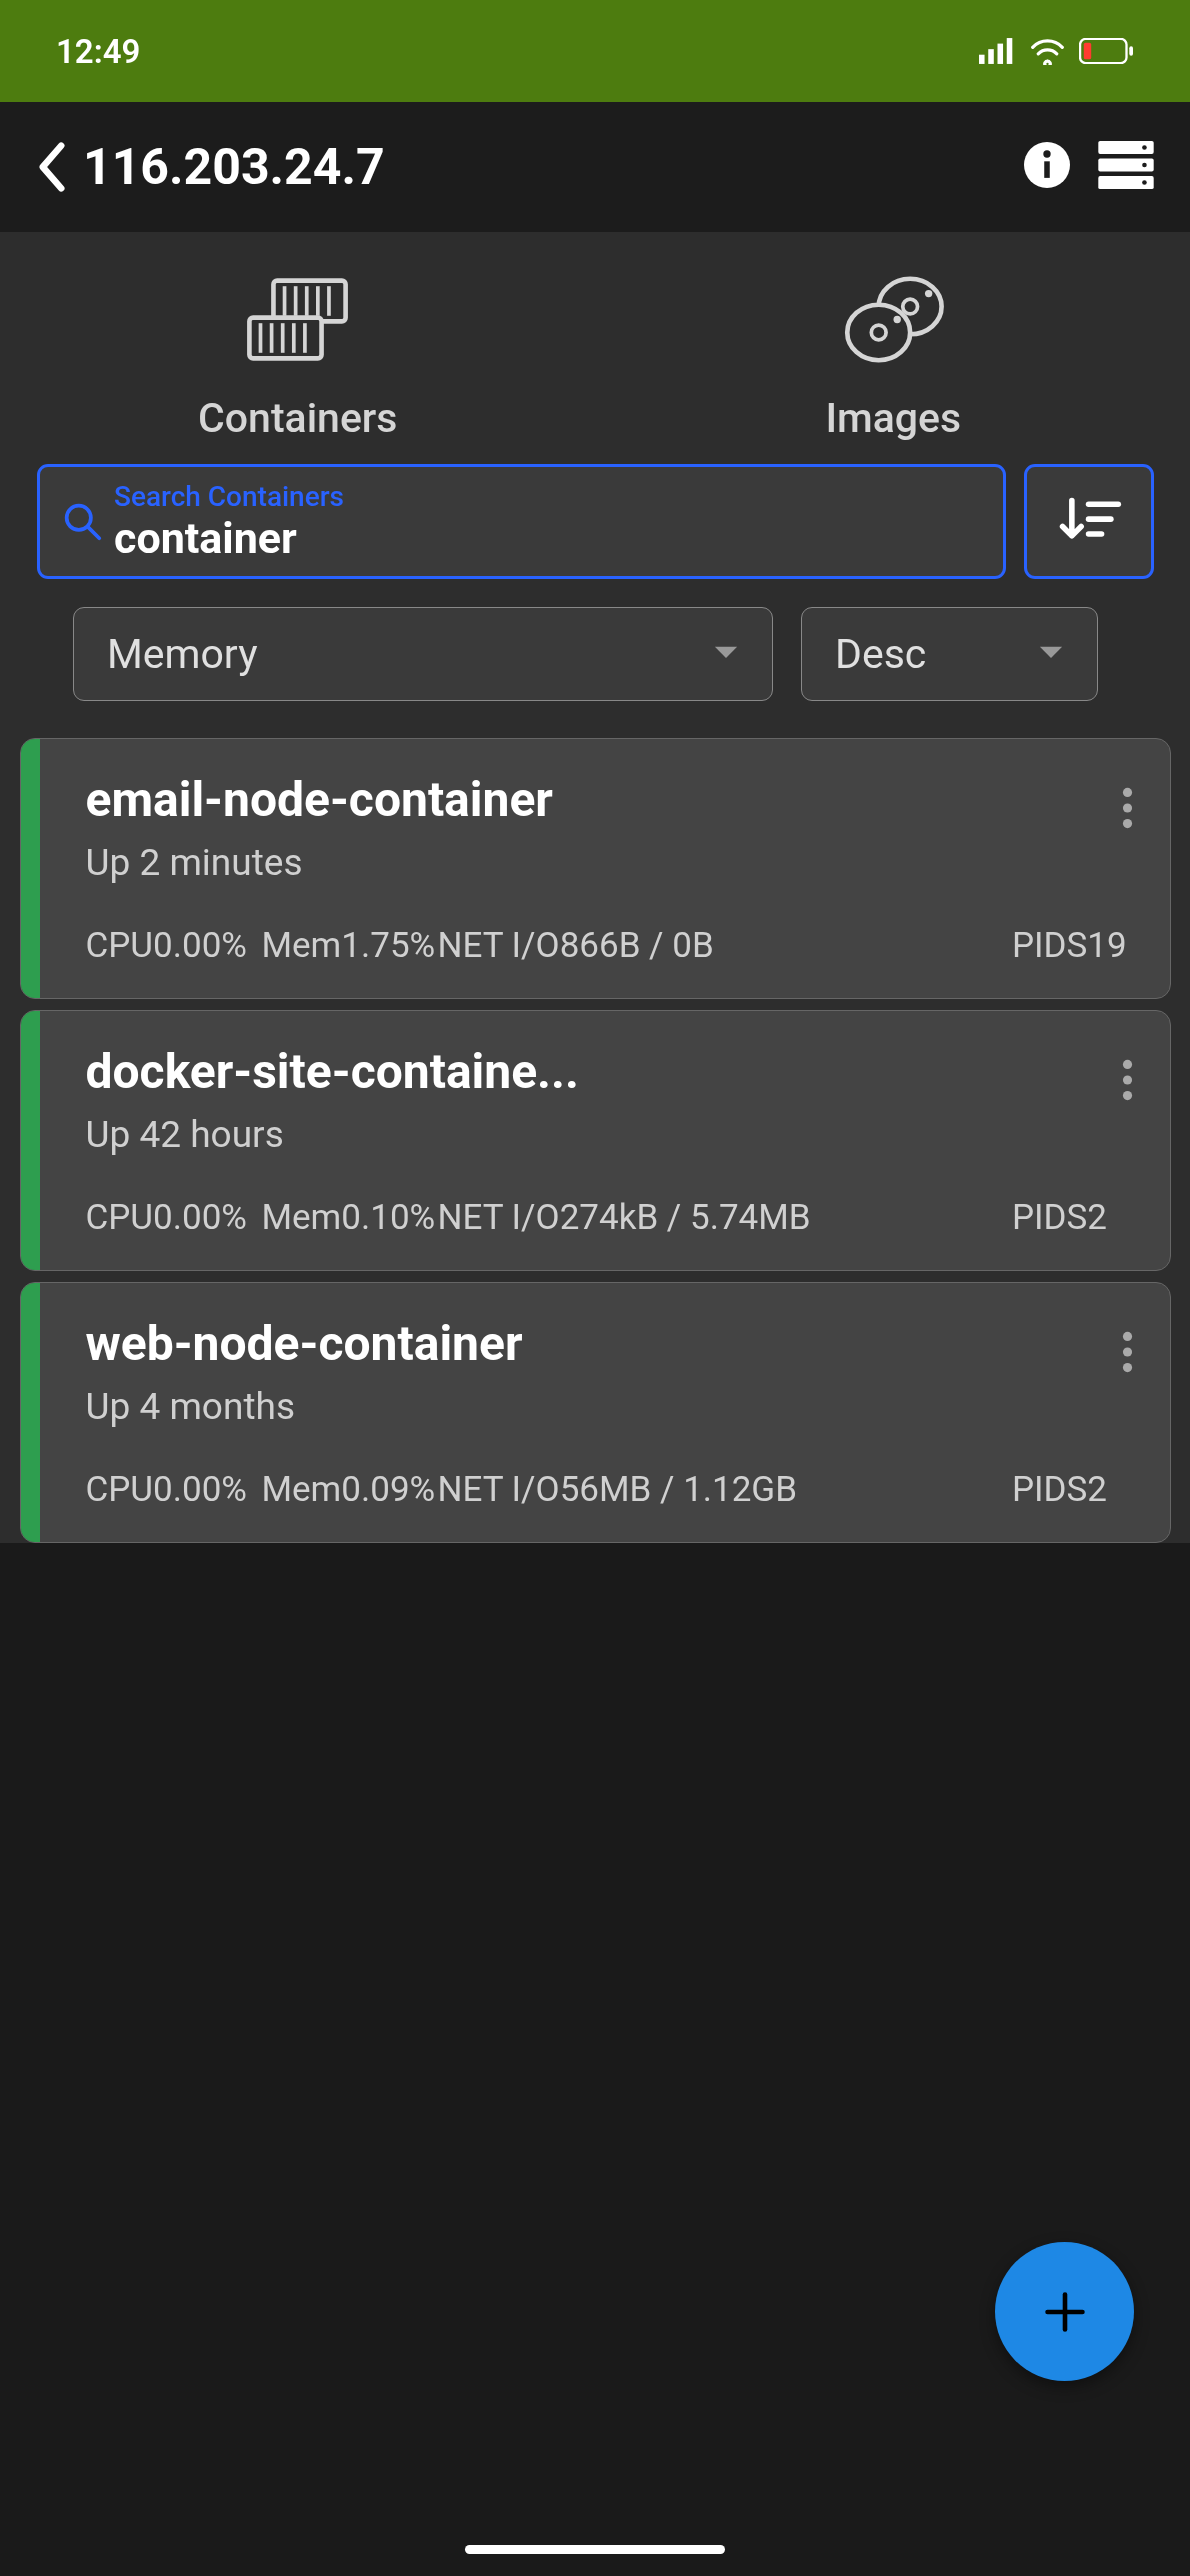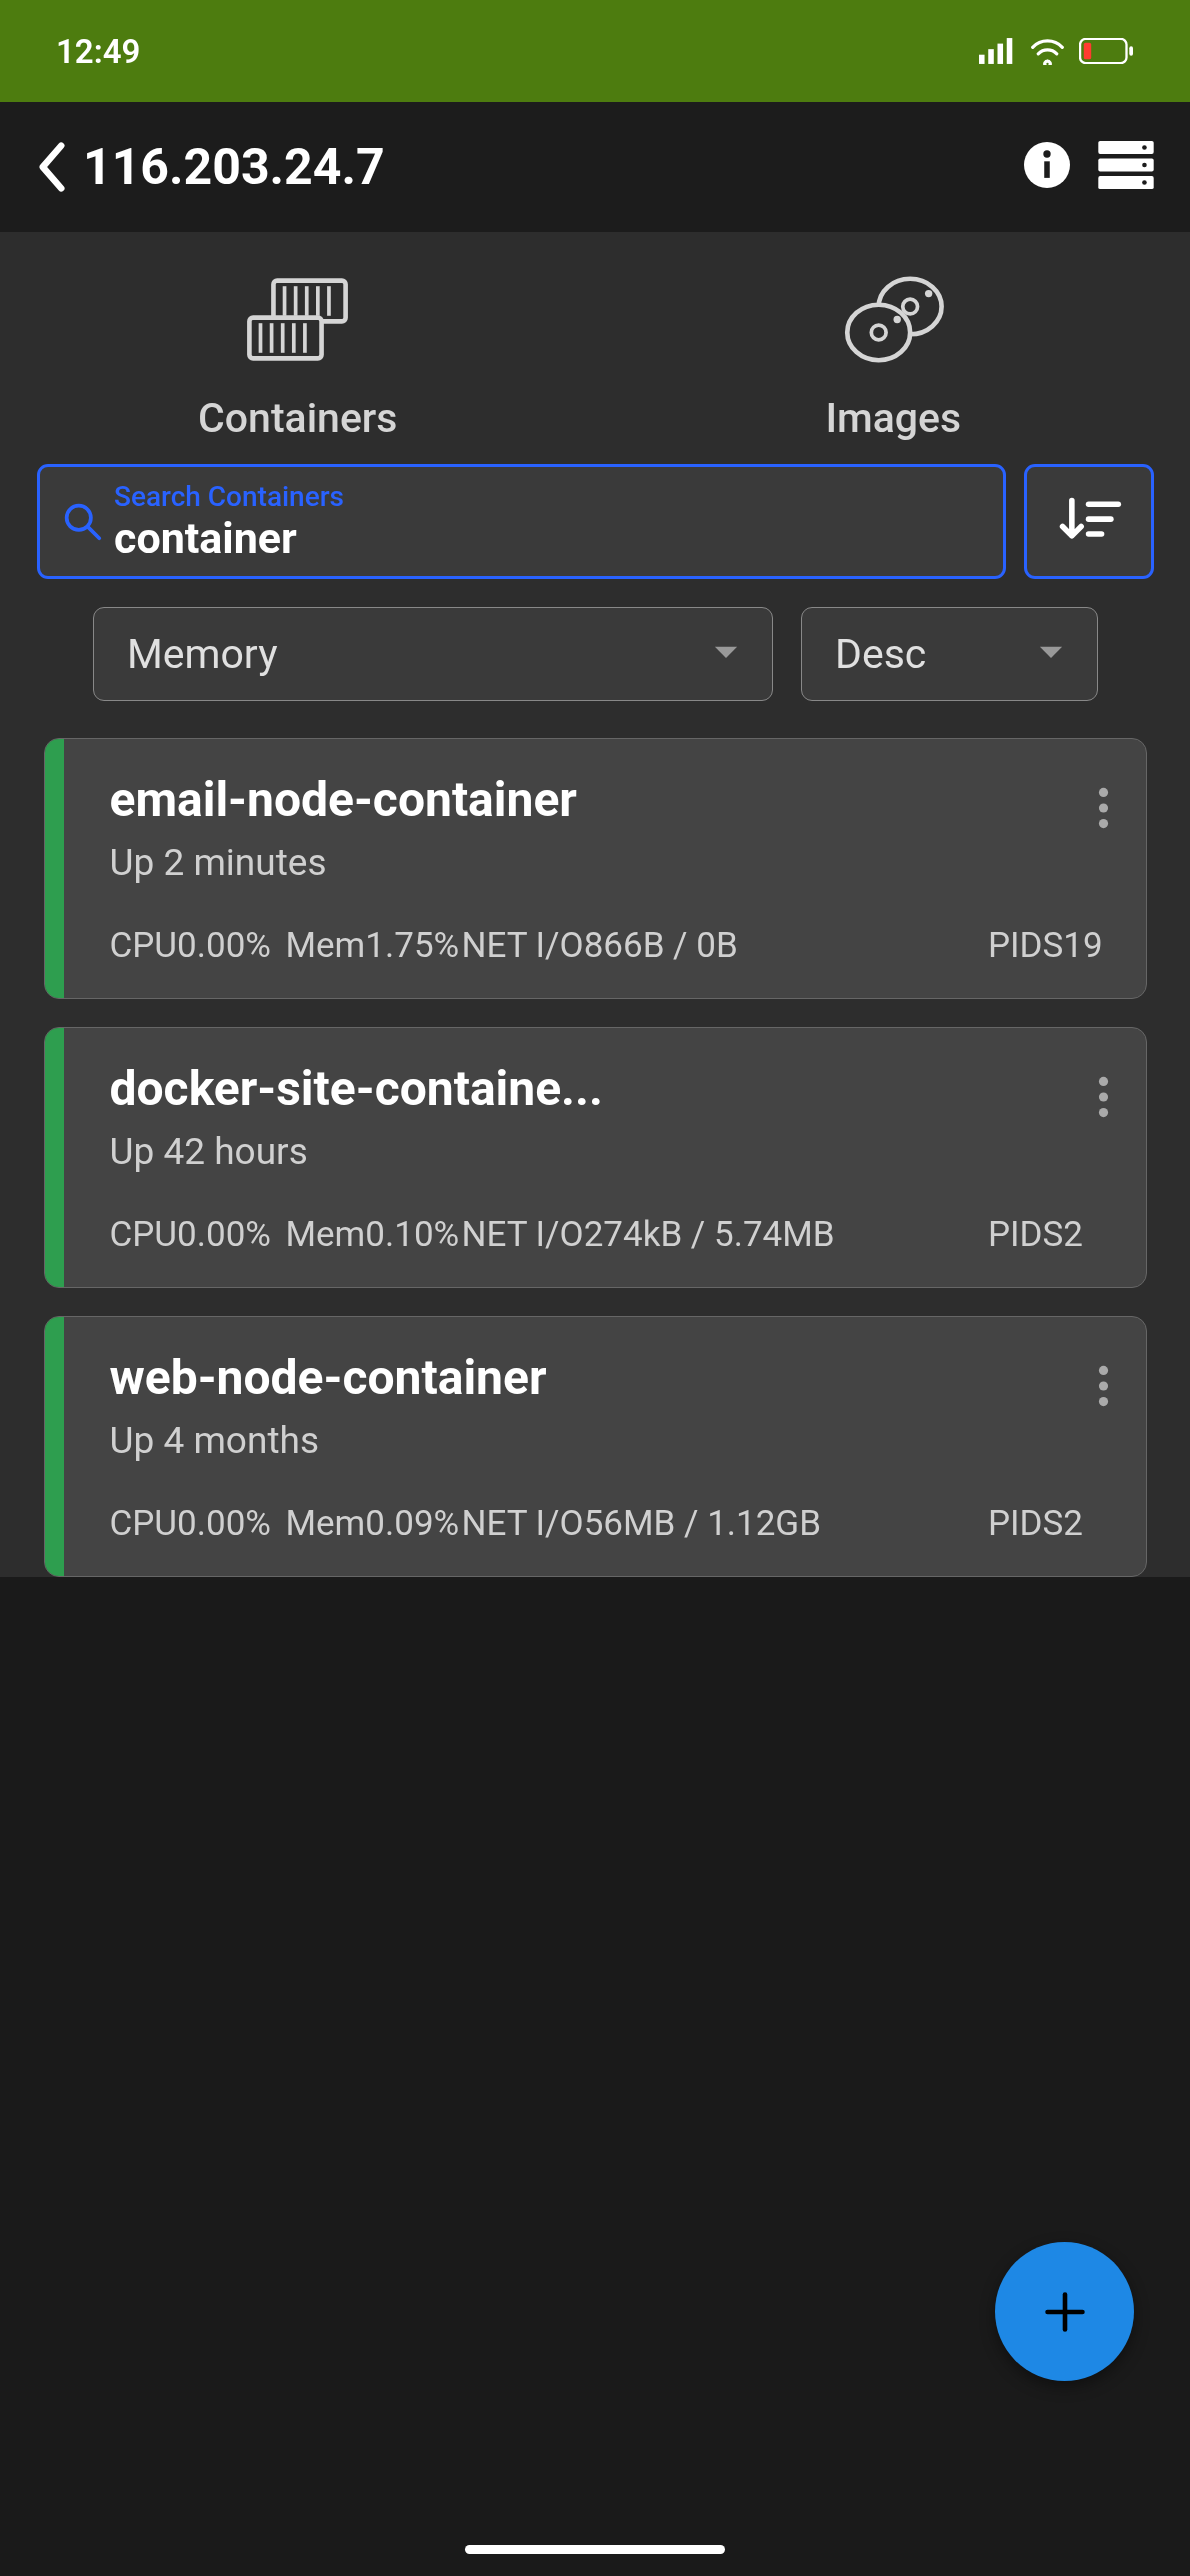--- a/index.html
+++ b/index.html
@@ -20,26 +20,26 @@
   .tabs { display: flex; height: 213px; }
   .tab { flex: 1; display: flex; flex-direction: column; align-items: center; justify-content: center; gap: 28px; color: #d5d5d5; font-size: 41px; font-weight: 500; }
   
   .search-row { display: flex; gap: 18.5px; padding: 0 37px 28px 37px; }
   .search-box { flex: 1; border: 3.7px solid #2962ff; border-radius: 11px; background: #3a3a3a; display: flex; align-items: center; padding: 13px 22px; gap: 11px; }
   .search-inner { flex: 1; display: flex; flex-direction: column; }
   .search-label { color: #2962ff; font-size: 28px; font-weight: 500; }
   .search-value { color: #fff; font-size: 43px; font-weight: 700; }
   .sort-icon-btn { width: 130px; border: 3.7px solid #2962ff; border-radius: 11px; background: #3a3a3a; display: flex; align-items: center; justify-content: center; }
   
-  .filter-row { display: flex; gap: 28px; padding: 0 93px 37px 93px; }
+  .filter-row { display: flex; gap: 28px; padding: 0 93px 37px 73px; }
   .dropdown { border: 1.9px solid #888; border-radius: 11px; background: #3a3a3a; display: flex; align-items: center; justify-content: space-between; padding: 22px 33px; color: #e0e0e0; font-size: 41px; }
   .dropdown-sort { flex: 1; }
   .dropdown-order { width: 297px; }
   
-  .cards { padding: 0 44px; display: flex; flex-direction: column; gap: 28px; }
+  .cards { padding: 0 20px; display: flex; flex-direction: column; gap: 11px; }
   .card { border: 1.9px solid #666; border-radius: 15px; background: #444; display: flex; overflow: hidden; position: relative; }
   .card-stripe { width: 18.5px; background: #2e9e4f; }
   .card-body { flex: 1; padding: 32px 37px 32px 46px; display: flex; flex-direction: column; gap: 13px; }
   .card-title { color: #fff; font-size: 48px; font-weight: 700; white-space: nowrap; overflow: hidden; text-overflow: ellipsis; max-width: 881px; }
   .card-status { color: #d0d0d0; font-size: 37px; font-weight: 400; margin-bottom: 28px; }
   .card-stats { display: flex; }
   .stat { display: flex; align-items: center; }
   .stat-cpu { width: 176px; align-items: flex-start; }
   .stat-mem { width: 176px; align-items: flex-start; }
   .stat-net { flex: 1; align-items: flex-start; }

